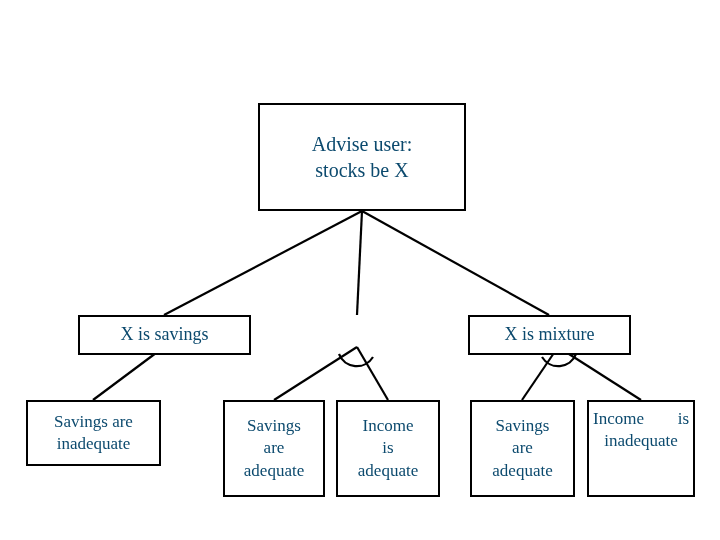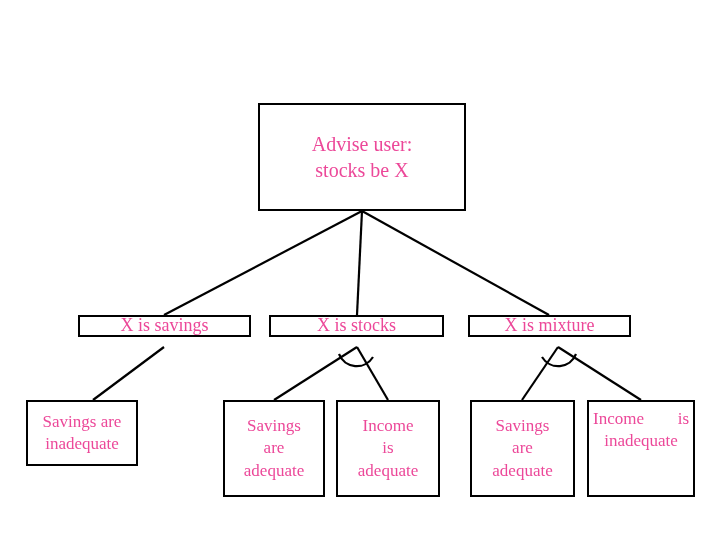--- a/index.html
+++ b/index.html
@@ -7,21 +7,21 @@
     padding: 0;
     background: #ffffff;
   }
   #canvas {
     position: relative;
     width: 720px;
     height: 540px;
     background: #ffffff;
     overflow: hidden;
     font-family: "Liberation Serif", "DejaVu Serif", serif;
-    color: #ec4899;
+    color: #0c4a6e;
     border-radius: 17px;
   }
   #edges {
     position: absolute;
     left: 0;
     top: 0;
     width: 720px;
     height: 540px;
   }
   .node {
@@ -42,35 +42,35 @@
     white-space: pre;
   }
   .node-root {
     left: 258px;
     top: 103px;
     width: 208px;
     height: 108px;
     font-size: 20px;
   }
   .node-mid {
-    height: 22px;
+    height: 40px;
     font-size: 18px;
     top: 315px;
   }
   .node-mid-savings { left: 78px;  width: 173px; }
   .node-mid-stocks  { left: 269px; width: 175px; }
   .node-mid-mixture { left: 468px; width: 163px; }
 
   .node-leaf {
     top: 400px;
     font-size: 17px;
   }
   .leaf-wide {
     left: 26px;
-    width: 112px;
+    width: 135px;
     height: 66px;
   }
   .leaf-sav-adq   { left: 223px; width: 102px; height: 97px; }
   .leaf-inc-adq   { left: 336px; width: 104px; height: 97px; }
   .leaf-sav-adq2  { left: 470px; width: 105px; height: 97px; }
   .leaf-inc-inadq {
     left: 587px;
     width: 108px;
     height: 97px;
     justify-content: flex-start;
@@ -114,23 +114,20 @@
   </svg>
 
   <div class="node node-root">
     <span class="line">Advise user:</span>
     <span class="line">stocks be X</span>
   </div>
 
   <div class="node node-mid node-mid-savings">
     <span class="line">X is savings</span>
   </div>
-  <div class="node node-mid node-mid-stocks">
-    <span class="line">X is stocks</span>
-  </div>
   <div class="node node-mid node-mid-mixture">
     <span class="line">X is mixture</span>
   </div>
 
   <div class="node node-leaf leaf-wide">
     <span class="line">Savings are</span>
     <span class="line">inadequate</span>
   </div>
 
   <div class="node node-leaf leaf-sav-adq">

